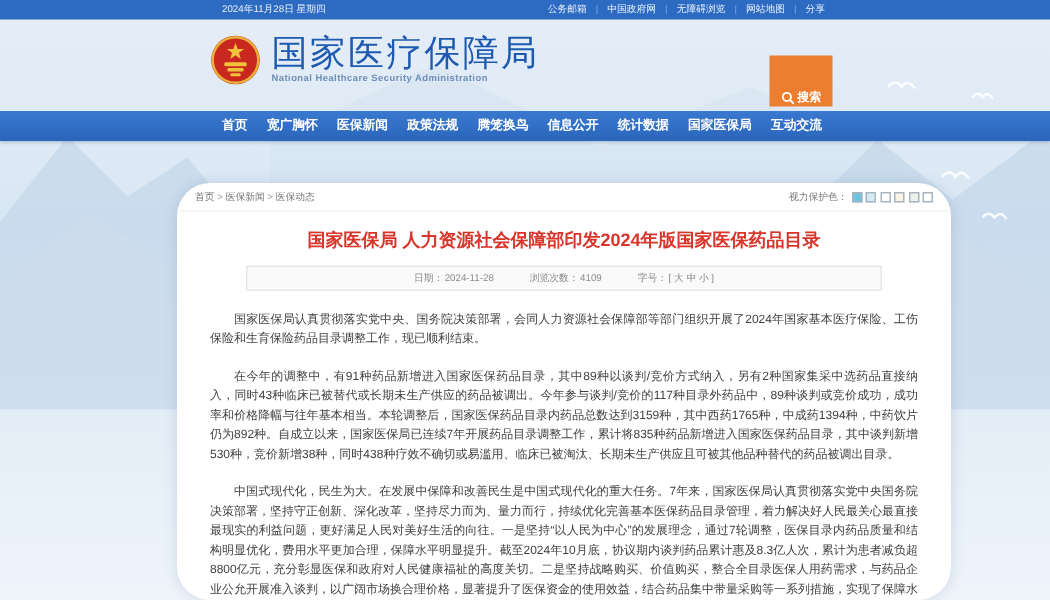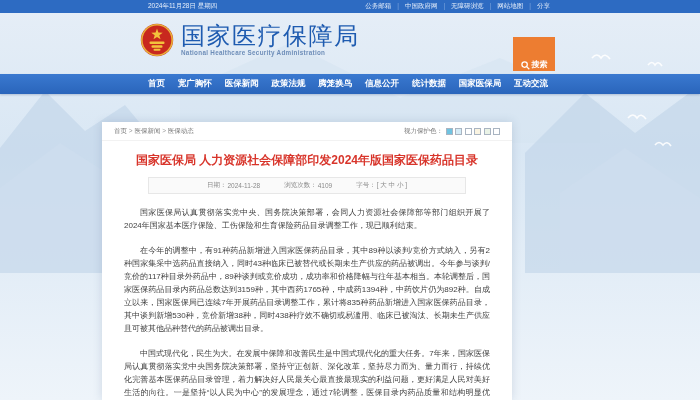--- a/index.html
+++ b/index.html
@@ -25,22 +25,22 @@
   .search button{width:42px;height:34px;background:#ed7d31;color:#fff;border:none;
     font-size:8px;font-weight:bold;display:flex;align-items:flex-end;justify-content:center;gap:2px;cursor:pointer;font-family:inherit;}
   
   .nav{position:absolute;top:74px;left:0;right:0;height:20px;
     background:linear-gradient(180deg,#3a79d0,#2a65bb);z-index:4;box-shadow:0 1px 2px rgba(30,60,110,.25);}
   .nav-inner{margin-left:148px;width:400px;height:100%;display:flex;align-items:center;justify-content:space-between;}
   .nav-item{color:#ffffff;font-size:8.5px;font-weight:bold;text-decoration:none;white-space:nowrap;}
   
   .decor{position:absolute;left:0;top:13px;width:700px;height:260px;z-index:1;}
   
-  .panel{position:absolute;left:102px;top:122px;width:410px;height:278px;background:#ffffff;
-    box-shadow:0 0 9px rgba(60,90,130,.18);z-index:5;}
+  .panel{position:absolute;left:118px;top:122px;width:516px;height:278px;background:#ffffff;
+    box-shadow:0 0 9px rgba(60,90,130,.18);z-index:5;border-radius:22px;}
   .panel-top{display:flex;justify-content:space-between;align-items:center;
     padding:5px 12px 4px;border-bottom:1px solid #f2f2f2;}
   .crumbs{font-size:6.5px;color:#777;}
   .crumb{color:#777;text-decoration:none;}
   .crumb + .crumb::before{content:" > ";color:#9a9a9a;}
   .eye{display:flex;align-items:center;gap:2.5px;font-size:6.5px;color:#777;}
   .swatch{width:7px;height:7px;border:1px solid #a9b4c1;display:inline-block;box-sizing:border-box;cursor:pointer;}
   .article-title{margin:12px 28px 9px;text-align:center;font-size:12px;font-weight:bold;
     color:#d8352b;line-height:15px;}
   .meta{margin:0 46px;height:15px;background:#fafafa;border:1px solid #e7e7e7;

